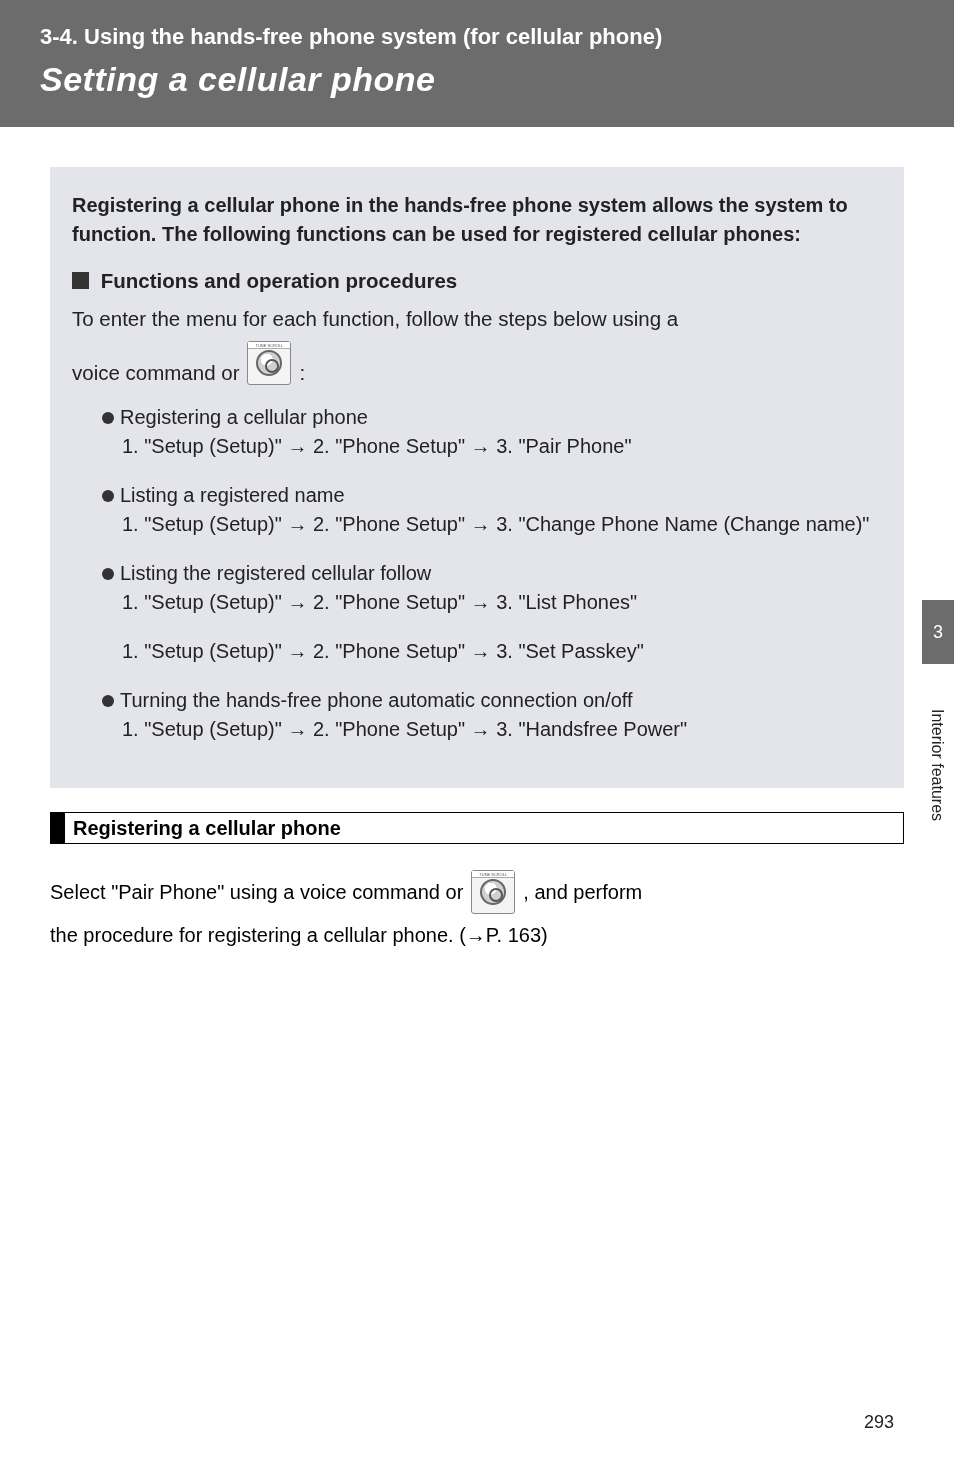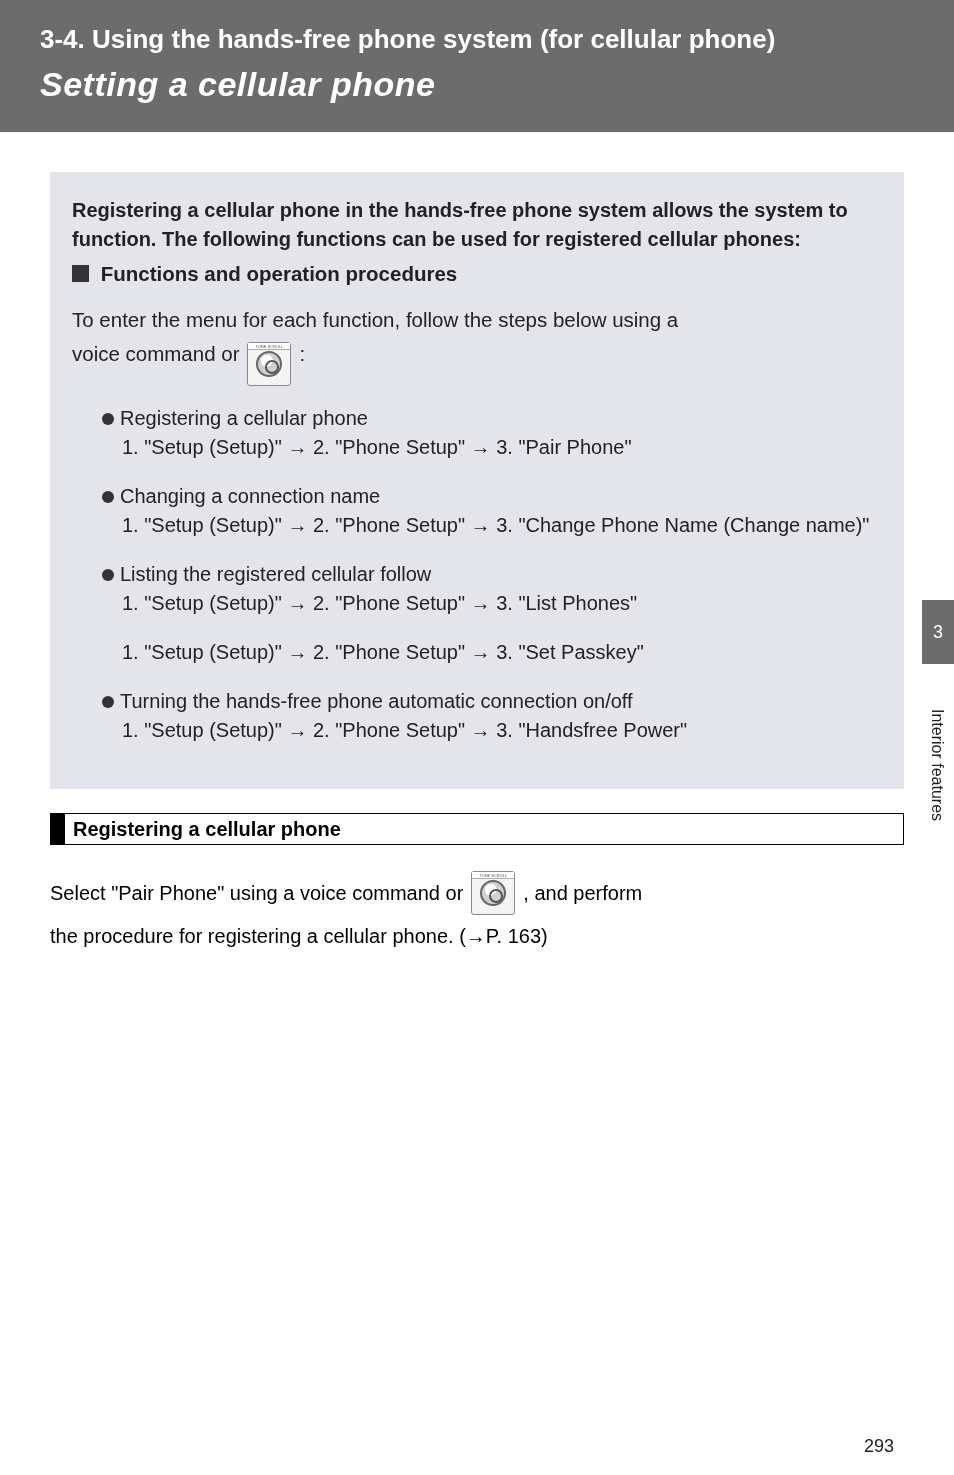--- a/index.html
+++ b/index.html
@@ -1,29 +1,29 @@
 <!DOCTYPE html>
 <html><head>
 <meta charset="utf-8">
 <style>
   :root { --page-w: 954px; --page-h: 1475px; }
   * { box-sizing: border-box; }
   body { margin: 0; background: #555; font-family: Arial, Helvetica, sans-serif; display: flex; justify-content: center; }
   .page { width: var(--page-w); height: var(--page-h); background: #fff; position: relative; overflow: hidden; }
 
   .header-bar { background: #6c6c6c; color: #fff; padding: 24px 40px 28px 40px; }
-  .header-super { font-size: 26px; font-weight: bold; margin-bottom: 10px; }
+  .header-super { font-size: 22px; font-weight: bold; margin-bottom: 10px; }
   .header-title { font-size: 34px; font-weight: bold; letter-spacing: 0.5px; font-style: italic; }
 
   .content-block { background: #e4e4eb; margin: 40px 50px 24px 50px; padding: 24px 22px 24px 22px; color: #222; }
-  .intro { font-weight: bold; font-size: 20px; line-height: 1.45; margin-bottom: 8px; }
-  .sec-head { font-weight: bold; font-size: 20.5px; margin-bottom: 20px; }
+  .intro { font-weight: bold; font-size: 20px; line-height: 1.45; margin-bottom: 20px; }
+  .sec-head { font-weight: bold; font-size: 20.5px; margin-bottom: 12px; }
   .head-square { display: inline-block; width: 17px; height: 17px; background: #333; vertical-align: -1px; margin-right: 6px; }
   .sec-lead { font-size: 20.5px; line-height: 1.4; margin-bottom: 7px; }
-  .lead-with-knob { font-size: 20.5px; display: flex; align-items: flex-start; gap: 8px; margin-bottom: 18px; white-space: nowrap; }
+  .lead-with-knob { font-size: 20.5px; display: flex; align-items: flex-end; gap: 8px; margin-bottom: 18px; white-space: nowrap; }
 
   .knob { width: 44px; height: 44px; border: 1px solid #888; border-radius: 3px; background: #f4f4f4; position: relative; display: inline-block; vertical-align: middle; }
   .knob::before { content: ""; position: absolute; inset: 8px; border: 2px solid #666; border-radius: 50%; background: radial-gradient(circle at 40% 35%, #fff 0 30%, #d0d0d0 31% 100%); }
   .knob::after { content: ""; position: absolute; top: 17px; left: 17px; width: 10px; height: 10px; border: 2px solid #555; border-radius: 50%; }
   .knob .top-label { position: absolute; top: 0px; left: 0; right: 0; height: 7px; font-size: 4px; line-height: 7px; background: #fff; border-bottom: 1px solid #aaa; color: #555; text-align: center; overflow: hidden; }
 
   .item-list { list-style: none; padding: 0 0 0 30px; margin: 0; }
   .item-list > li { font-size: 20px; margin-bottom: 20px; line-height: 1.45; }
   .item-title { font-size: 20px; }
   .disc { display: inline-block; width: 12px; height: 12px; border-radius: 50%; background: #333; vertical-align: 0px; margin-right: 6px; }
@@ -32,21 +32,21 @@
   .reg-section { margin: 0 50px 0 50px; }
   .reg-title-row { display: flex; align-items: stretch; border: 1px solid #000; height: 32px; }
   .reg-title-bar { width: 14px; background: #000; }
   .reg-title-text { font-weight: bold; font-size: 20px; padding: 4px 8px; }
   .reg-body { font-size: 20px; line-height: 1.9; margin-top: 26px; }
   .reg-first { display: flex; align-items: center; flex-wrap: nowrap; gap: 8px; white-space: nowrap; margin-bottom: 2px; }
 
   .side-tab { position: absolute; right: 0; top: 600px; width: 32px; height: 64px; background: #6c6c6c; color: #fff; display: flex; align-items: center; justify-content: center; font-size: 18px; }
   .side-label { position: absolute; right: 4px; top: 680px; width: 26px; height: 170px; writing-mode: vertical-rl; font-size: 16px; display: flex; align-items: center; justify-content: center; color: #222; }
 
-  .page-num { position: absolute; right: 60px; bottom: 18px; font-size: 18px; color: #222; }
+  .page-num { position: absolute; right: 60px; bottom: 42px; font-size: 18px; color: #222; }
 </style>
 </head>
 <body>
 
 <div class="page">
 
   <div class="header-bar">
     <div class="header-super">3-4. Using the hands-free phone system (for cellular phone)</div>
     <div class="header-title">Setting a cellular phone</div>
   </div>
@@ -67,21 +67,21 @@
         </span>
       <span>:</span>
     </div>
 
     <ul class="item-list">
       <li>
         <div class="item-title"><span class="disc"></span><span>Registering a cellular phone</span></div>
         <div class="item-body">1. "Setup (Setup)" → 2. "Phone Setup" → 3. "Pair Phone"</div>
       </li>
       <li>
-        <div class="item-title"><span class="disc"></span><span>Changing a connection name</span></div>
+        <div class="item-title"><span class="disc"></span><span>Listing a registered name</span></div>
         <div class="item-body">1. "Setup (Setup)" → 2. "Phone Setup" → 3. "Change Phone Name (Change name)"</div>
       </li>
       <li>
         <div class="item-title"><span class="disc"></span><span>Listing the registered cellular follow</span></div>
         <div class="item-body">1. "Setup (Setup)" → 2. "Phone Setup" → 3. "List Phones"</div>
       </li>
       <li>
         <div class="item-body">1. "Setup (Setup)" → 2. "Phone Setup" → 3. "Set Passkey"</div>
       </li>
       <li>

